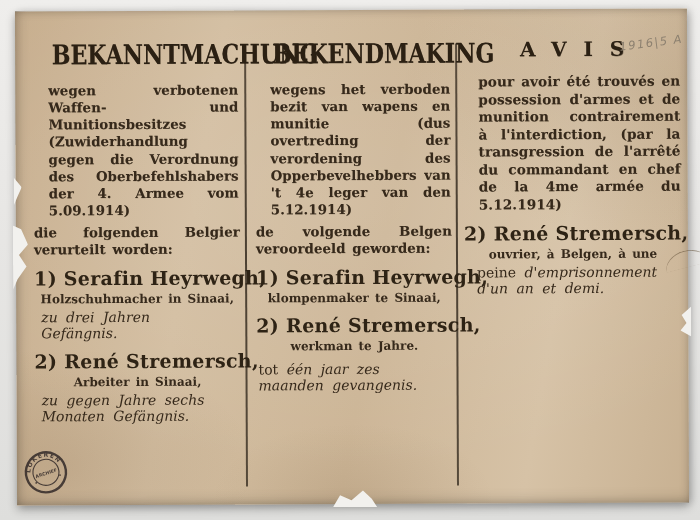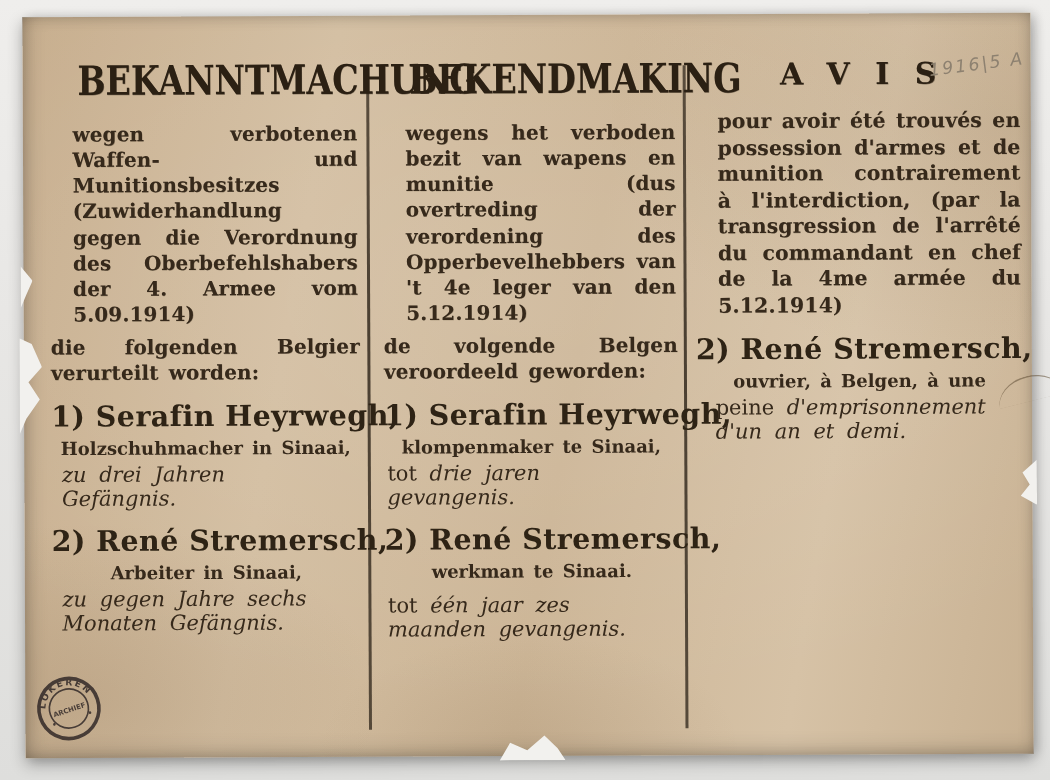--- a/index.html
+++ b/index.html
@@ -110,25 +110,24 @@
 
     </div>
 
     <div class="col col-nl">
       <div class="col-title">BEKENDMAKING</div>
       <p class="bp bp-charge">wegens het verboden bezit van wapens en munitie (dus overtreding der verordening des Opperbevelhebbers van 't 4e leger van den 5.12.1914)</p>
       <p class="bp bp-verdict">de volgende Belgen veroordeeld geworden:</p>
       <div>
         <div class="pname">1) Serafin Heyrwegh,</div>
         <div class="occ">klompenmaker te Sinaai,</div>
-        <div class="sent"><span>tot </span><span class="it">drie jaren gevangenis.</span></div>
       </div>
       <div>
         <div class="pname">2) René Stremersch,</div>
-        <div class="occ">werkman te Sinaai.</div>
+        <div class="occ">werkman te Jahre.</div>
         <div class="sent sent2"><span>tot </span><span class="it">één jaar zes maanden gevangenis.</span></div>
       </div>
 
     </div>
 
     <div class="col col-fr">
       <div class="col-title title-fr">AVIS</div>
       <p class="bp bp-charge">pour avoir été trouvés en possession d'armes et de munition contrairement à l'interdiction, (par la transgression de l'arrêté du commandant en chef de la 4me armée du 5.12.1914)</p>
       <div>
       </div>

